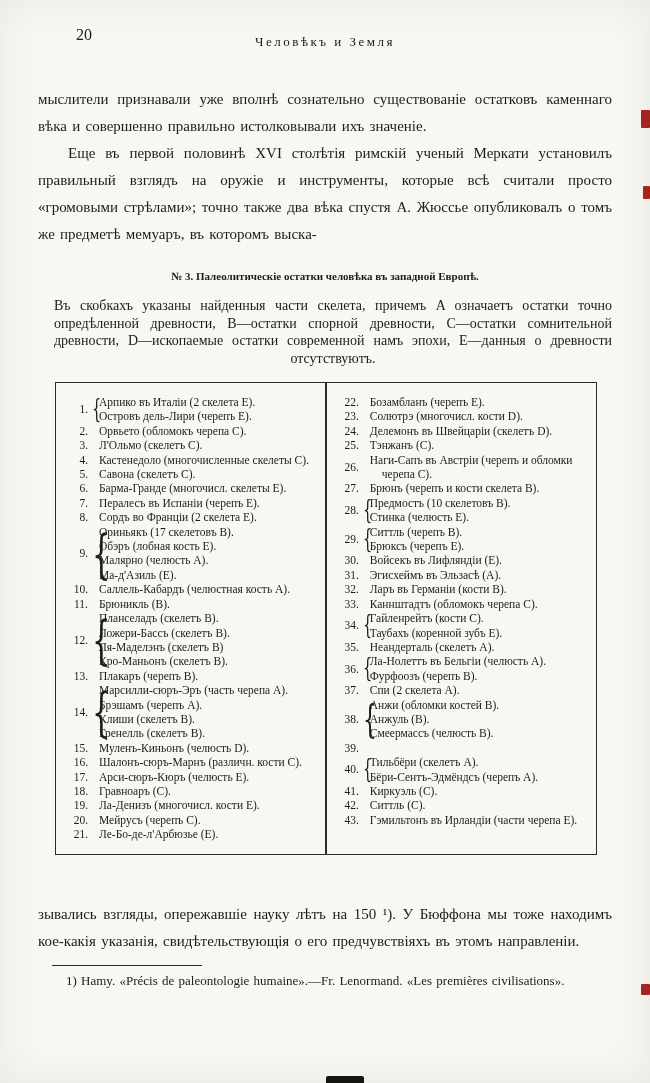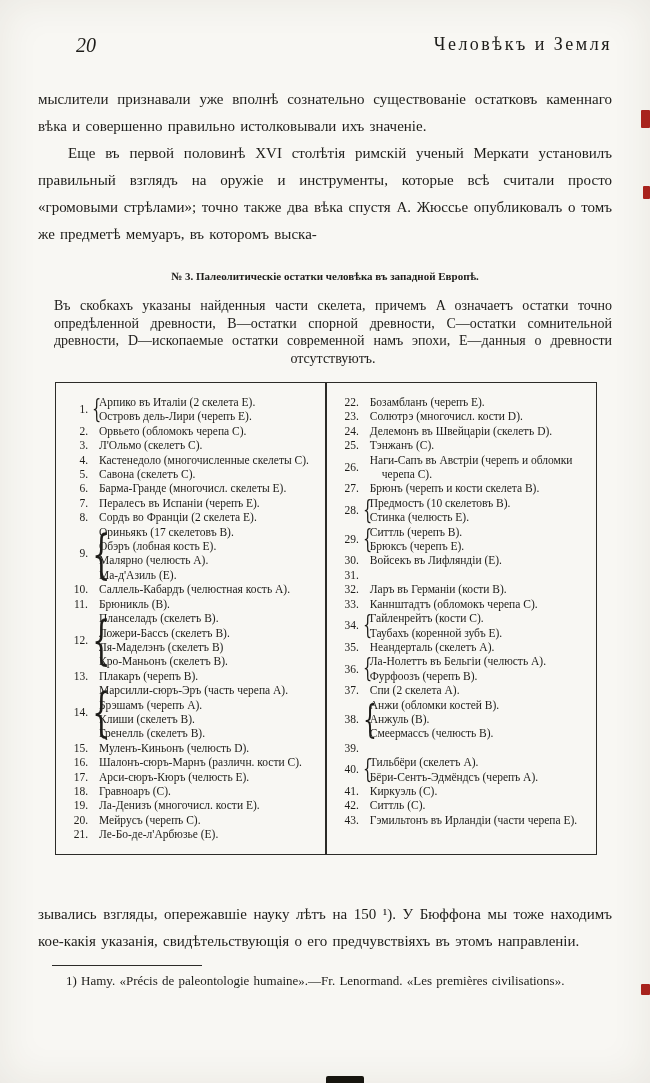--- a/index.html
+++ b/index.html
@@ -9,22 +9,22 @@
     margin:0 auto;
     background:#f8f7f3;
     color:#1d1c19;
     font-family:"Liberation Serif","DejaVu Serif",serif;
     overflow:hidden;
     box-shadow:inset 0 0 40px rgba(60,50,30,0.08);
   }
   .inner{padding:0 38px;}
   
   .running-head{position:relative;padding-top:34px;height:24px;}
-  .page-num{position:absolute;left:38px;top:34px;font-size:20px;font-style:italic;}
-  .head-title{display:block;text-align:right;font-size:18px;letter-spacing:2.5px;}
+  .page-num{position:absolute;left:38px;top:26px;font-size:16px;}
+  .head-title{display:block;text-align:center;font-size:13px;letter-spacing:2.5px;}
   
   .body-par{
     font-size:15px;line-height:27px;
     text-align:justify;margin:0;
     word-spacing:1.5px;
   }
   .par1{margin-top:28px;}
   .par2{text-indent:30px;}
   
   .tbl-heading{
@@ -340,20 +340,23 @@
     <span class="num">30.</span>
     <span class="brace"></span>
     <div class="lines">
               <div class="line">Войсекъ въ Лифляндіи (E).</div>
             </div>
   </div>
 
   <div class="entry">
     <span class="num">31.</span>
     <span class="brace"></span>
+    <div class="lines">
+              <div class="line">Эгисхеймъ въ Эльзасѣ (A).</div>
+            </div>
   </div>
 
   <div class="entry">
     <span class="num">32.</span>
     <span class="brace"></span>
     <div class="lines">
               <div class="line">Ларъ въ Германіи (кости B).</div>
             </div>
   </div>
 

